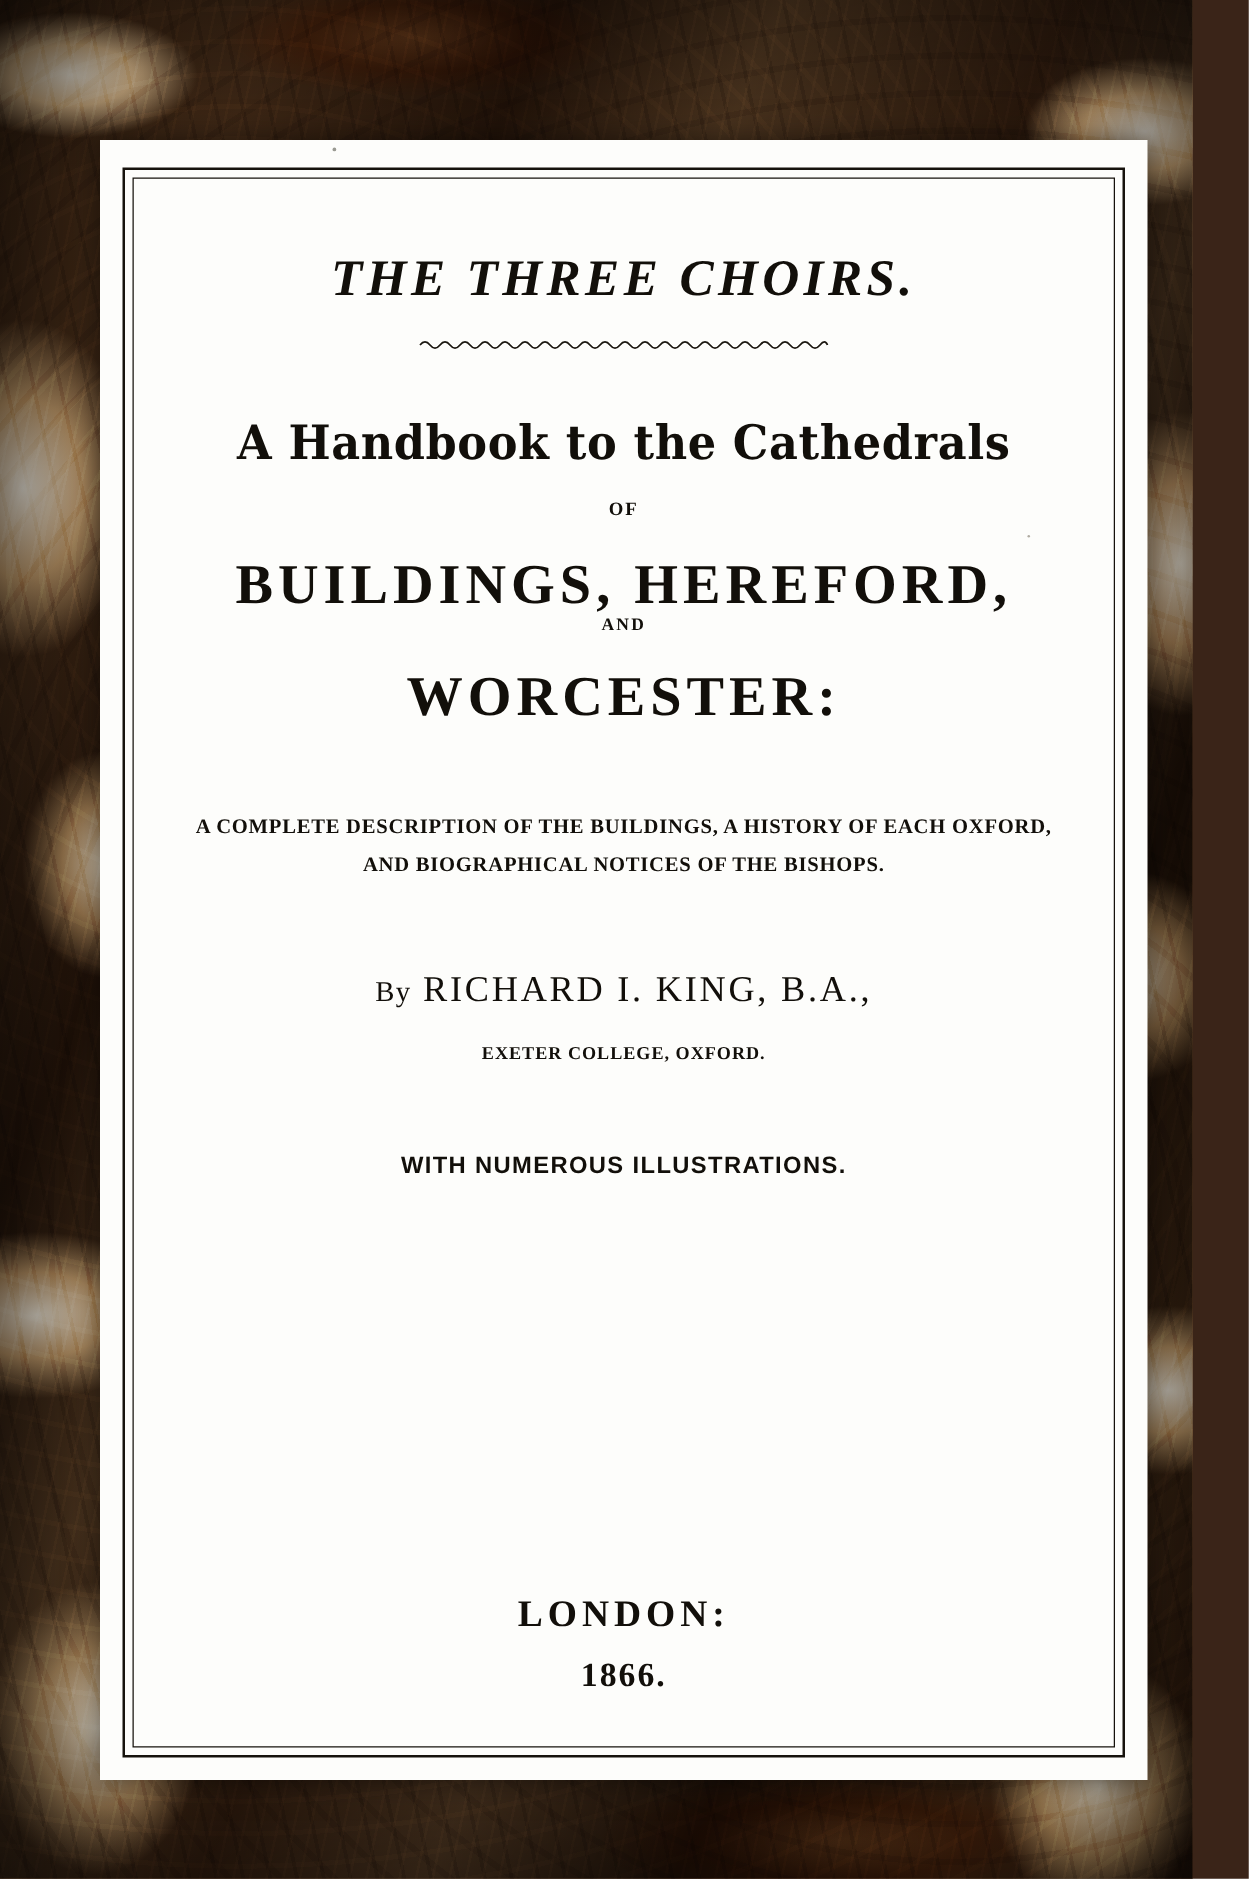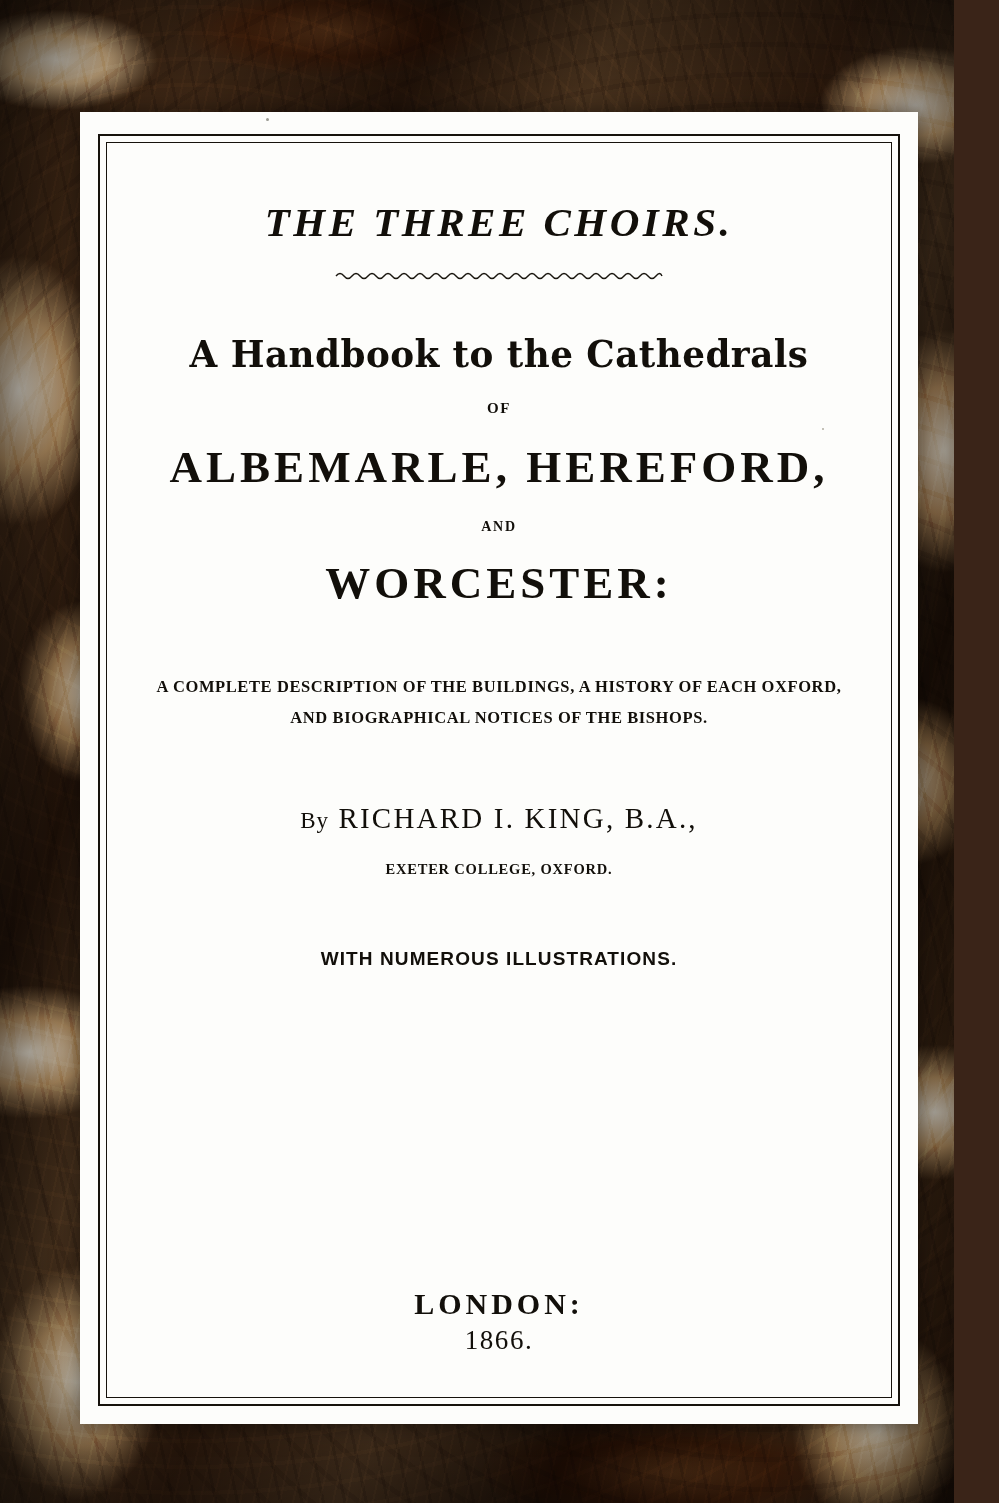--- a/index.html
+++ b/index.html
@@ -154,21 +154,20 @@
   .city-line {
     margin-top: 24px;
     font-size: 45px;
     font-weight: 700;
     letter-spacing: 4px;
     white-space: nowrap;
     font-family: "Liberation Serif", serif;
   }
 
   .and-word {
-    margin-top: 26px;
     font-size: 14px;
     letter-spacing: 1.8px;
     font-weight: 700;
   }
 
   .city-line2 {
     margin-top: 22px;
     font-size: 45px;
     font-weight: 700;
     letter-spacing: 4px;
@@ -220,23 +219,23 @@
     letter-spacing: 4px;
   }
   .publisher {
     margin-top: 14px;
     font-size: 30px;
     font-weight: 700;
     letter-spacing: 2.6px;
     white-space: nowrap;
   }
   .year {
-    margin-top: 4px;
+    margin-top: 16px;
     font-size: 27px;
-    font-weight: 400;
+    font-weight: 700;
     letter-spacing: 1.6px;
   }
 </style>
 </head>
 <body>
 
 <div class="page">
   <div class="marble-veins"></div>
   <div class="marble-shadow"></div>
 
@@ -252,21 +251,21 @@
       <div class="title-main">THE THREE CHOIRS.</div>
 
       <svg class="squiggle" viewBox="0 0 330 14" preserveAspectRatio="none">
         <path d="M2 8 Q6 3 10 8 T18 8 T26 8 T34 8 T42 8 T50 8 T58 8 T66 8 T74 8 T82 8 T90 8 T98 8 T106 8 T114 8 T122 8 T130 8 T138 8 T146 8 T154 8 T162 8 T170 8 T178 8 T186 8 T194 8 T202 8 T210 8 T218 8 T226 8 T234 8 T242 8 T250 8 T258 8 T266 8 T274 8 T282 8 T290 8 T298 8 T306 8 T314 8 T322 8 T328 8" fill="none" stroke="#1a160f" stroke-width="1.4"></path>
       </svg>
 
       <div class="handbook">A Handbook to the Cathedrals</div>
 
       <div class="of-word">OF</div>
 
-      <div class="city-line">ALBEMARLE,  HEREFORD,</div>
+      <div class="city-line">BUILDINGS,  HEREFORD,</div>
 
       <div class="and-word">AND</div>
 
       <div class="city-line2">WORCESTER:</div>
 
       <div class="subtitle">
         <div>A COMPLETE DESCRIPTION OF THE BUILDINGS, A HISTORY OF EACH OXFORD,</div>
         <div>AND BIOGRAPHICAL NOTICES OF THE BISHOPS.</div>
       </div>
 

